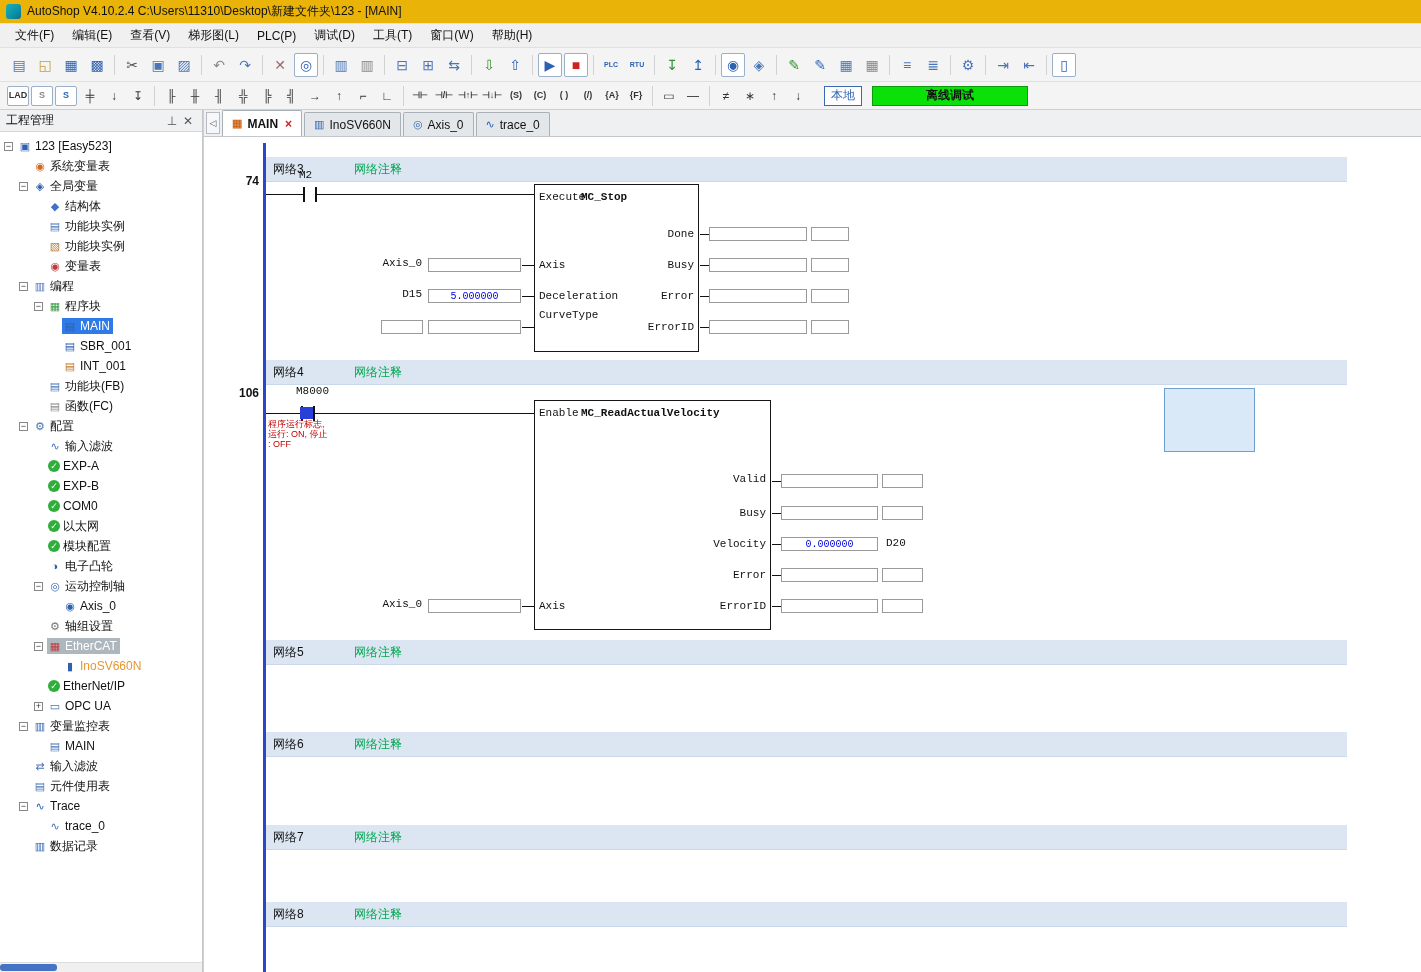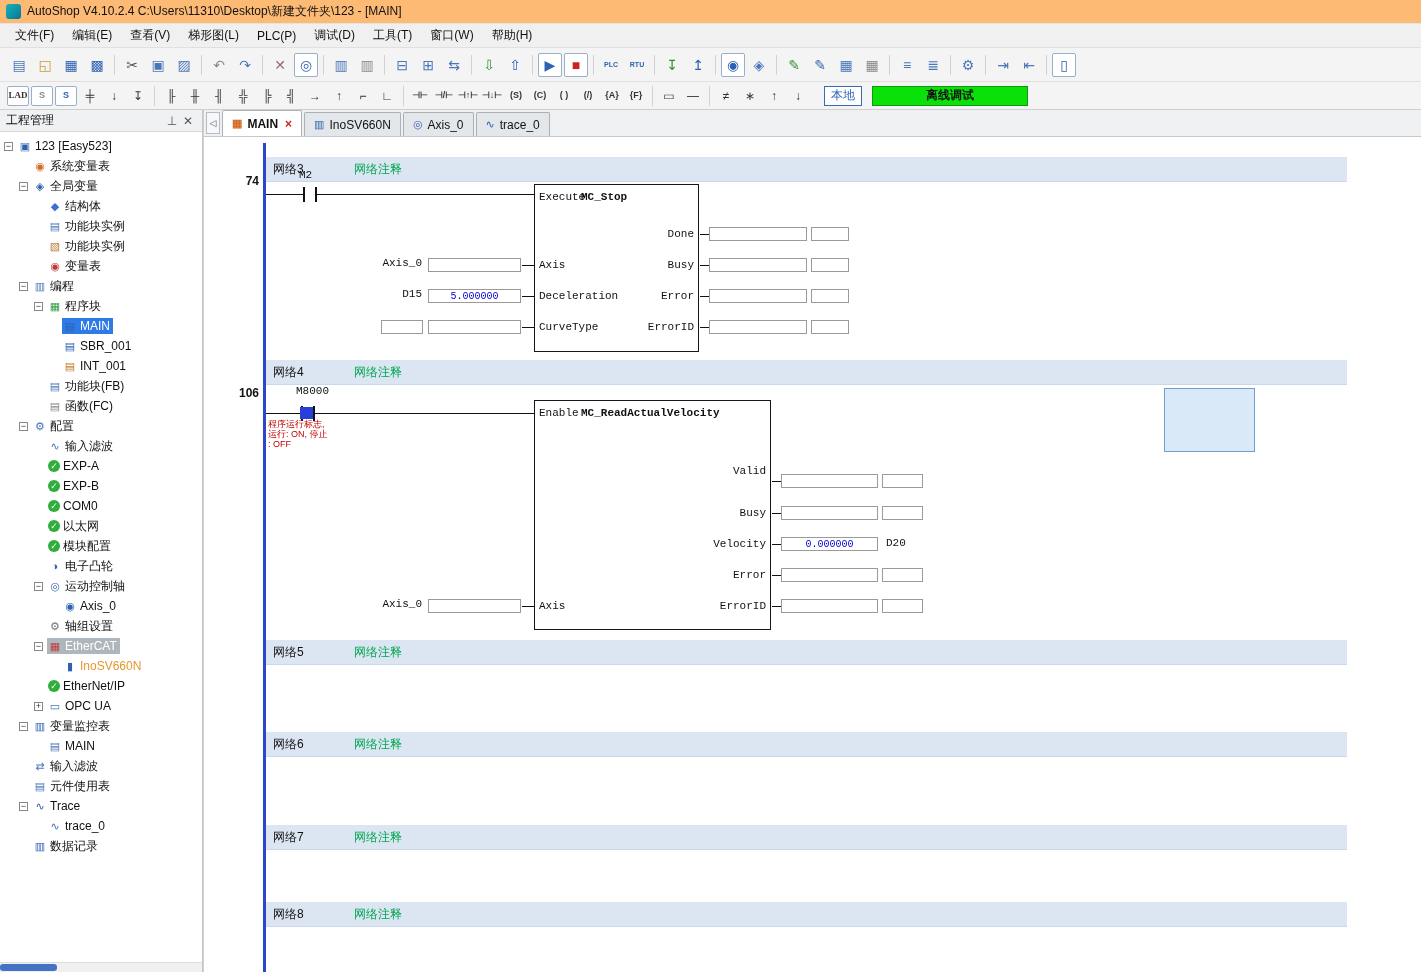--- a/index.html
+++ b/index.html
@@ -1,20 +1,20 @@
 <!DOCTYPE html>
 <html><head>
 <meta charset="utf-8">
 <style>
   * { margin:0; padding:0; box-sizing:border-box; }
   html,body { width:1421px; height:972px; overflow:hidden; background:#fff;
               font-family:"Liberation Sans", sans-serif; font-size:12px; color:#111; }
 
   
-  .titlebar { height:24px; background:#fdba74; display:flex; align-items:center; padding:0 6px; border-bottom:1px solid #e4e4e4; }
+  .titlebar { height:24px; background:#eab308; display:flex; align-items:center; padding:0 6px; border-bottom:1px solid #e4e4e4; }
   .app-logo { width:15px; height:15px; border-radius:3px; margin-right:6px;
               background:linear-gradient(135deg,#17b3b3 0%,#0d8fa8 60%,#0a6f90 100%); }
   .titletext { font-size:12px; color:#111; }
 
   
   .menubar { height:24px; background:#f0f0f0; display:flex; align-items:center; padding-left:6px; border-bottom:1px solid #e0e0e0; }
   .menu-item { padding:3px 9px; cursor:default; }
 
   
   .toolbar1 { height:34px; background:#f4f4f4; display:flex; align-items:center; padding:0 6px; border-bottom:1px solid #e0e0e0; }
@@ -156,21 +156,21 @@
     <span class="tb-sep"></span>
     <span class="tb-btn" style="color: rgb(74, 118, 184);">⚙</span>
     <span class="tb-sep"></span>
     <span class="tb-btn" style="color: rgb(74, 118, 184);">⇥</span>
     <span class="tb-btn" style="color: rgb(74, 118, 184);">⇤</span>
     <span class="tb-sep"></span>
     <span class="tb-btn boxed" style="color: rgb(46, 98, 176);">▯</span>
   </div>
 
 <div class="toolbar2">
-    <span class="tb-btn boxed txt" style="color: rgb(51, 51, 51); font-family: Liberation Serif, serif;">LAD</span>
+    <span class="tb-btn boxed txt" style="color: rgb(51, 51, 51);">LAD</span>
     <span class="tb-btn boxed txt" style="color: rgb(136, 136, 136);">S</span>
     <span class="tb-btn boxed txt" style="color: rgb(46, 98, 176);">S</span>
     <span class="tb-btn" style="color: rgb(51, 51, 51);">╪</span>
     <span class="tb-btn" style="color: rgb(51, 51, 51);">↓</span>
     <span class="tb-btn" style="color: rgb(51, 51, 51);">↧</span>
     <span class="tb-sep"></span>
     <span class="tb-btn" style="color: rgb(51, 51, 51);">╟</span>
     <span class="tb-btn" style="color: rgb(51, 51, 51);">╫</span>
     <span class="tb-btn" style="color: rgb(51, 51, 51);">╢</span>
     <span class="tb-btn" style="color: rgb(51, 51, 51);">╬</span>
@@ -532,21 +532,21 @@
       <div class="wh" style="left:113px;top:57px;width:217px"></div>
 
       <div class="fblk" style="left:330px;top:47px;width:165px;height:168px">
         <span class="btitle">MC_Stop</span>
         <span class="pin l" style="top:6px">Execute</span>
         <span class="pin r" style="top:43px">Done</span>
         <span class="pin l" style="top:74px">Axis</span>
         <span class="pin r" style="top:74px">Busy</span>
         <span class="pin l" style="top:105px">Deceleration</span>
         <span class="pin r" style="top:105px">Error</span>
-        <span class="pin l" style="top:136px">CurveType</span>
+        <span class="pin l" style="top:124px">CurveType</span>
         <span class="pin r" style="top:136px">ErrorID</span>
       </div>
 
       <span class="olabel" style="left:158px;top:120px">Axis_0</span>
       <div class="obox" style="left:224px;top:121px;width:93px"></div>
       <div class="wh" style="left:318px;top:128px;width:12px"></div>
 
       <span class="olabel" style="left:158px;top:151px">D15</span>
       <div class="obox" style="left:224px;top:152px;width:93px">5.000000</div>
       <div class="wh" style="left:318px;top:159px;width:12px"></div>
@@ -581,21 +581,21 @@
 
       <div class="redcmt" style="left:64px;top:282px">
         <div>程序运行标志,</div>
         <div>运行: ON, 停止</div>
         <div>: OFF</div>
       </div>
 
       <div class="fblk" style="left:330px;top:263px;width:237px;height:230px">
         <span class="btitle">MC_ReadActualVelocity</span>
         <span class="pin l" style="top:6px">Enable</span>
-        <span class="pin r" style="top:64px">Valid</span>
+        <span class="pin r" style="top:72px">Valid</span>
         <span class="pin r" style="top:106px">Busy</span>
         <span class="pin r" style="top:137px">Velocity</span>
         <span class="pin r" style="top:168px">Error</span>
         <span class="pin r" style="top:199px">ErrorID</span>
         <span class="pin l" style="top:199px">Axis</span>
       </div>
 
       <span class="olabel" style="left:158px;top:461px">Axis_0</span>
       <div class="obox" style="left:224px;top:462px;width:93px"></div>
       <div class="wh" style="left:318px;top:469px;width:12px"></div>

